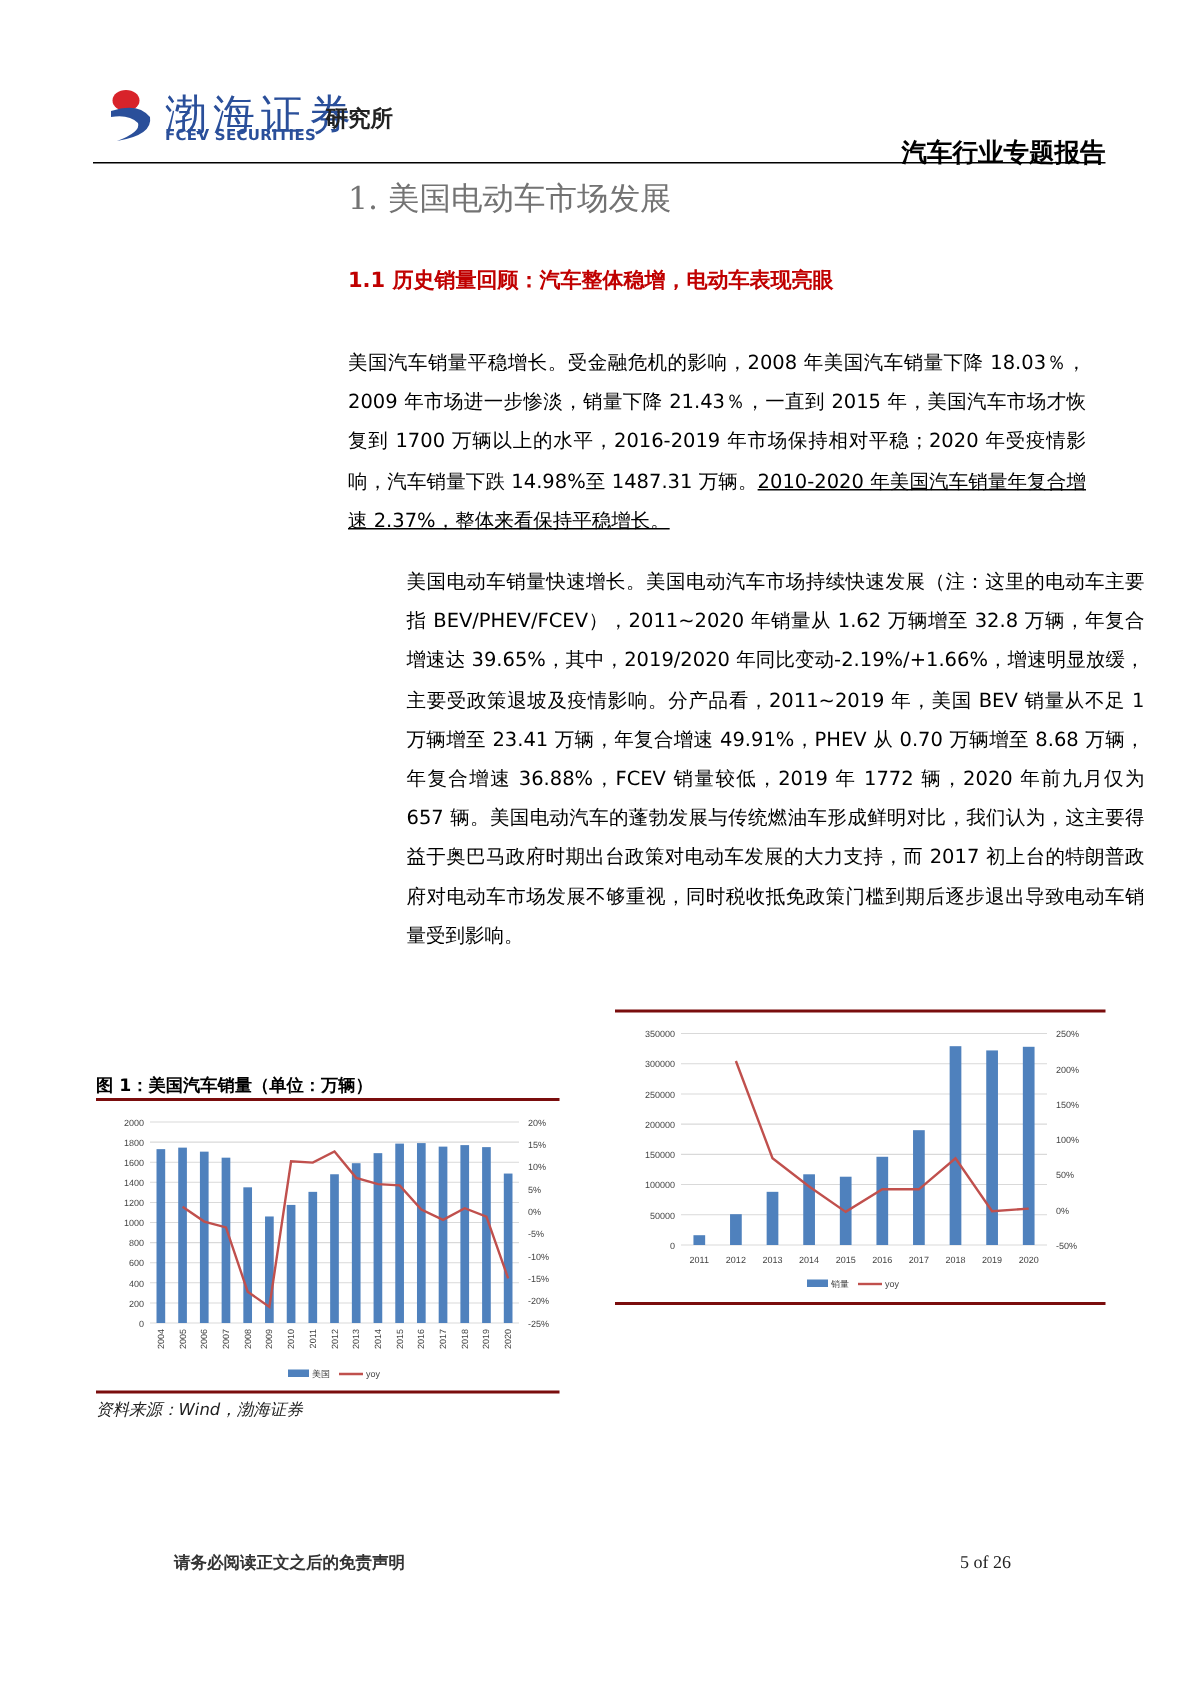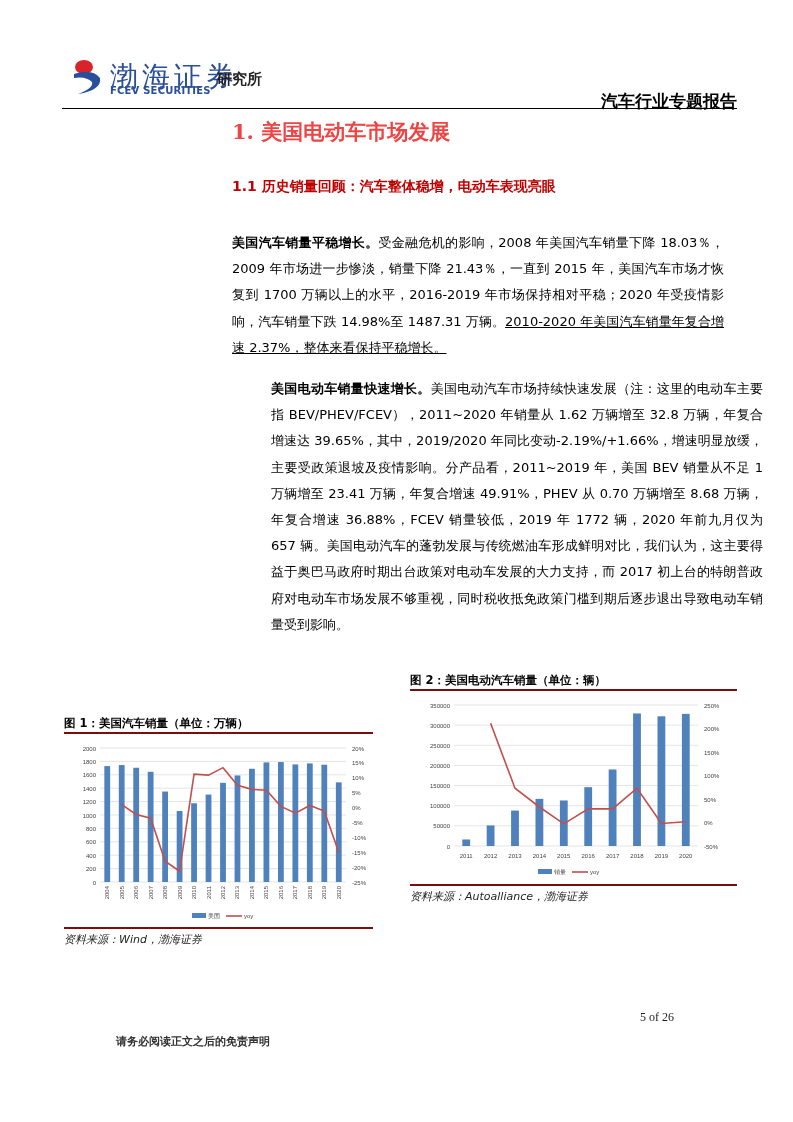--- a/index.html
+++ b/index.html
@@ -4,38 +4,38 @@
 <style>
   html,body{margin:0;padding:0;background:#fff;}
   body{width:793px;height:1122px;position:relative;overflow:hidden;font-family:"DejaVu Sans","Liberation Sans",sans-serif;color:#000;}
   .header{position:absolute;left:62px;top:52px;width:675px;height:56px;}
   .logo-mark{position:absolute;left:10px;top:6px;width:32px;height:38px;}
   .logo-cn{position:absolute;left:48px;top:6px;font-family:"DejaVu Serif",serif;font-size:28px;color:#2a4f9a;letter-spacing:4px;}
   .logo-en{position:absolute;left:48px;top:33px;font-size:10px;font-weight:bold;color:#2a4f9a;letter-spacing:0.2px;}
   .logo-sub{position:absolute;left:155px;top:18px;font-size:15px;font-weight:bold;color:#222;}
   .header-right{position:absolute;right:0;top:38px;font-size:17px;font-weight:bold;color:#000;}
   .header-rule{position:absolute;left:62px;top:108px;width:675px;height:1px;background:#000;}
-  .h1{position:absolute;left:232px;top:118px;font-family:"DejaVu Serif",serif;font-size:21px;font-weight:bold;color:#ef4444;}
+  .h1{position:absolute;left:232px;top:118px;font-family:"DejaVu Serif",serif;font-size:21px;font-weight:normal;color:#737373;}
   .h2{position:absolute;left:232px;top:178px;font-size:14px;font-weight:bold;color:#c00000;}
   .para{position:absolute;left:232px;width:492px;font-size:13px;line-height:26.2px;text-align:justify;}
-  .para b{font-weight:bold;}
+  .para b{font-weight:normal;}
   .para u{text-decoration:underline;}
   .p1{top:230px;}
   .p2{top:376px;margin-left:39px;}
   .fig{position:absolute;top:672px;}
   .fig1{left:64px;width:309px;margin-top:43px;}
   .fig2{left:410px;width:327px;}
   .fig-title{font-size:11.5px;font-weight:bold;height:16px;line-height:16px;}
   .fig-rule{height:2px;background:#7a0d0d;margin-top:1px;}
   .fig-chart{position:relative;height:193px;}
   .fig-rule-bottom{height:2px;background:#7a0d0d;}
   .fig-source{font-size:11px;font-style:italic;margin-top:3px;color:#222;}
   svg text{font-family:"Liberation Sans",sans-serif;}
   .footer-left{position:absolute;left:116px;top:1034px;font-size:11px;font-weight:bold;color:#333;}
-  .footer-right{position:absolute;left:640px;top:1010px;font-family:"Liberation Serif",serif;font-size:12px;color:#222;}
+  .footer-right{position:absolute;left:640px;top:1034px;font-family:"Liberation Serif",serif;font-size:12px;color:#222;}
 </style>
 </head>
 <body>
 
 <div class="header">
   <svg class="logo-mark" viewBox="0 0 32 38">
     <ellipse cx="12" cy="9" rx="9" ry="7" fill="#d8232a"></ellipse>
     <path d="M2 16 Q20 10 28 20 Q30 32 6 36 Q22 30 20 24 Q14 18 2 20 Z" fill="#2a4f9a"></path>
   </svg>
   <div class="logo-cn">渤海证券</div>
@@ -132,21 +132,20 @@
         <text x="144" y="184" font-size="6" fill="#444">美国</text>
         <line x1="162" x2="178" y1="182" y2="182" stroke="#c0504d" stroke-width="1.6"></line>
         <text x="180" y="184" font-size="6" fill="#444">yoy</text>
       </svg>
   </div>
   <div class="fig-rule-bottom"></div>
   <div class="fig-source">资料来源：Wind，渤海证券</div>
 </div>
 
 <div class="fig fig2">
-  <div class="fig-title">图 2：美国电动汽车销量（单位：辆）</div>
   <div class="fig-rule"></div>
   <div class="fig-chart">
     <svg id="chart2" width="327" height="193">
         <line x1="44" x2="288" y1="155" y2="155" stroke="#d9d9d9" stroke-width="0.7"></line>
         <text x="40" y="157.5" font-size="6" text-anchor="end" fill="#444">0</text>
         <line x1="44" x2="288" y1="134.85714285714286" y2="134.85714285714286" stroke="#d9d9d9" stroke-width="0.7"></line>
         <text x="40" y="137.35714285714286" font-size="6" text-anchor="end" fill="#444">50000</text>
         <line x1="44" x2="288" y1="114.71428571428572" y2="114.71428571428572" stroke="#d9d9d9" stroke-width="0.7"></line>
         <text x="40" y="117.21428571428572" font-size="6" text-anchor="end" fill="#444">100000</text>
         <line x1="44" x2="288" y1="94.57142857142858" y2="94.57142857142858" stroke="#d9d9d9" stroke-width="0.7"></line>
@@ -187,17 +186,16 @@
         <text x="227" y="167" font-size="6" fill="#444" text-anchor="middle">2018</text>
         <text x="251.39999999999998" y="167" font-size="6" fill="#444" text-anchor="middle">2019</text>
         <text x="275.79999999999995" y="167" font-size="6" fill="#444" text-anchor="middle">2020</text>
         <rect x="128" y="178" width="14" height="5" fill="#4f81bd"></rect>
         <text x="144" y="183" font-size="6" fill="#444">销量</text>
         <line x1="162" x2="178" y1="181" y2="181" stroke="#c0504d" stroke-width="1.6"></line>
         <text x="180" y="183" font-size="6" fill="#444">yoy</text>
       </svg>
   </div>
   <div class="fig-rule-bottom"></div>
-  <div class="fig-source">资料来源：Autoalliance，渤海证券</div>
 </div>
 
 <div class="footer-left">请务必阅读正文之后的免责声明</div>
 <div class="footer-right">5 of 26</div>
 
 </body></html>

